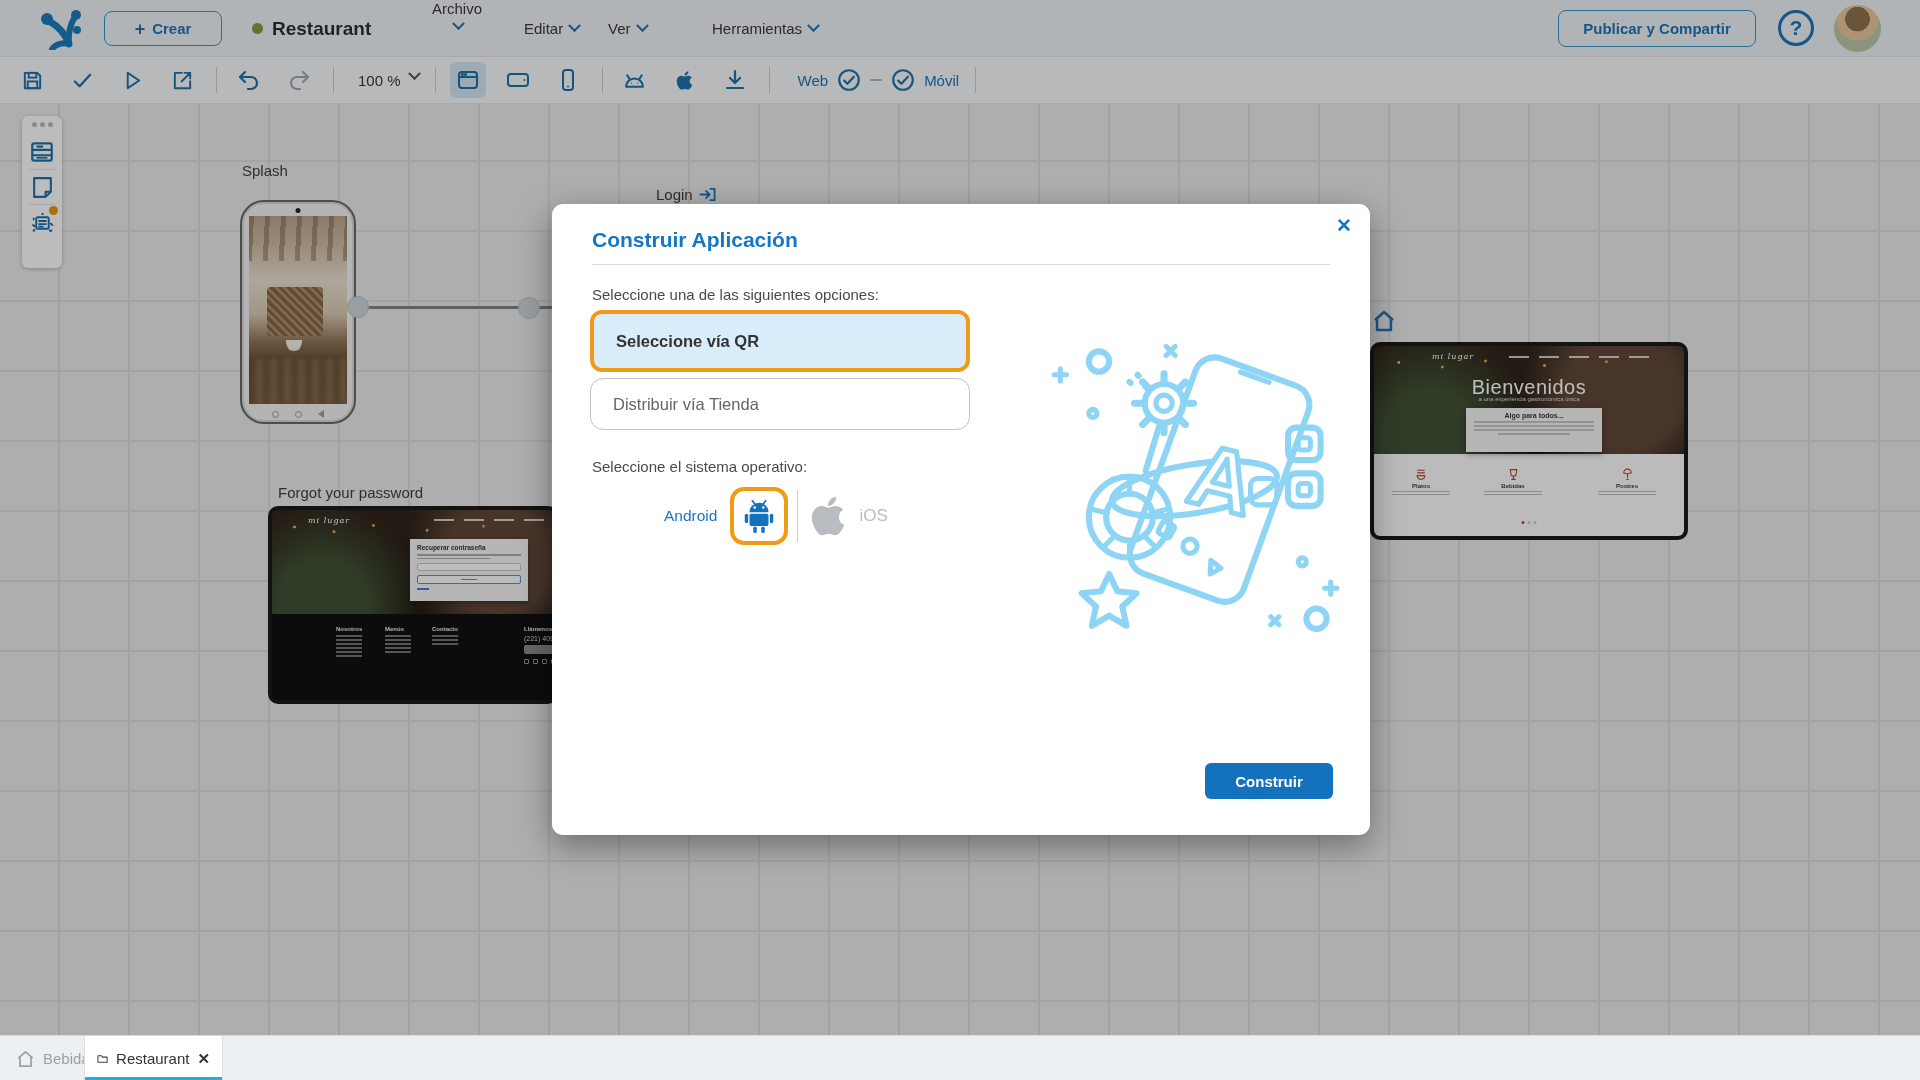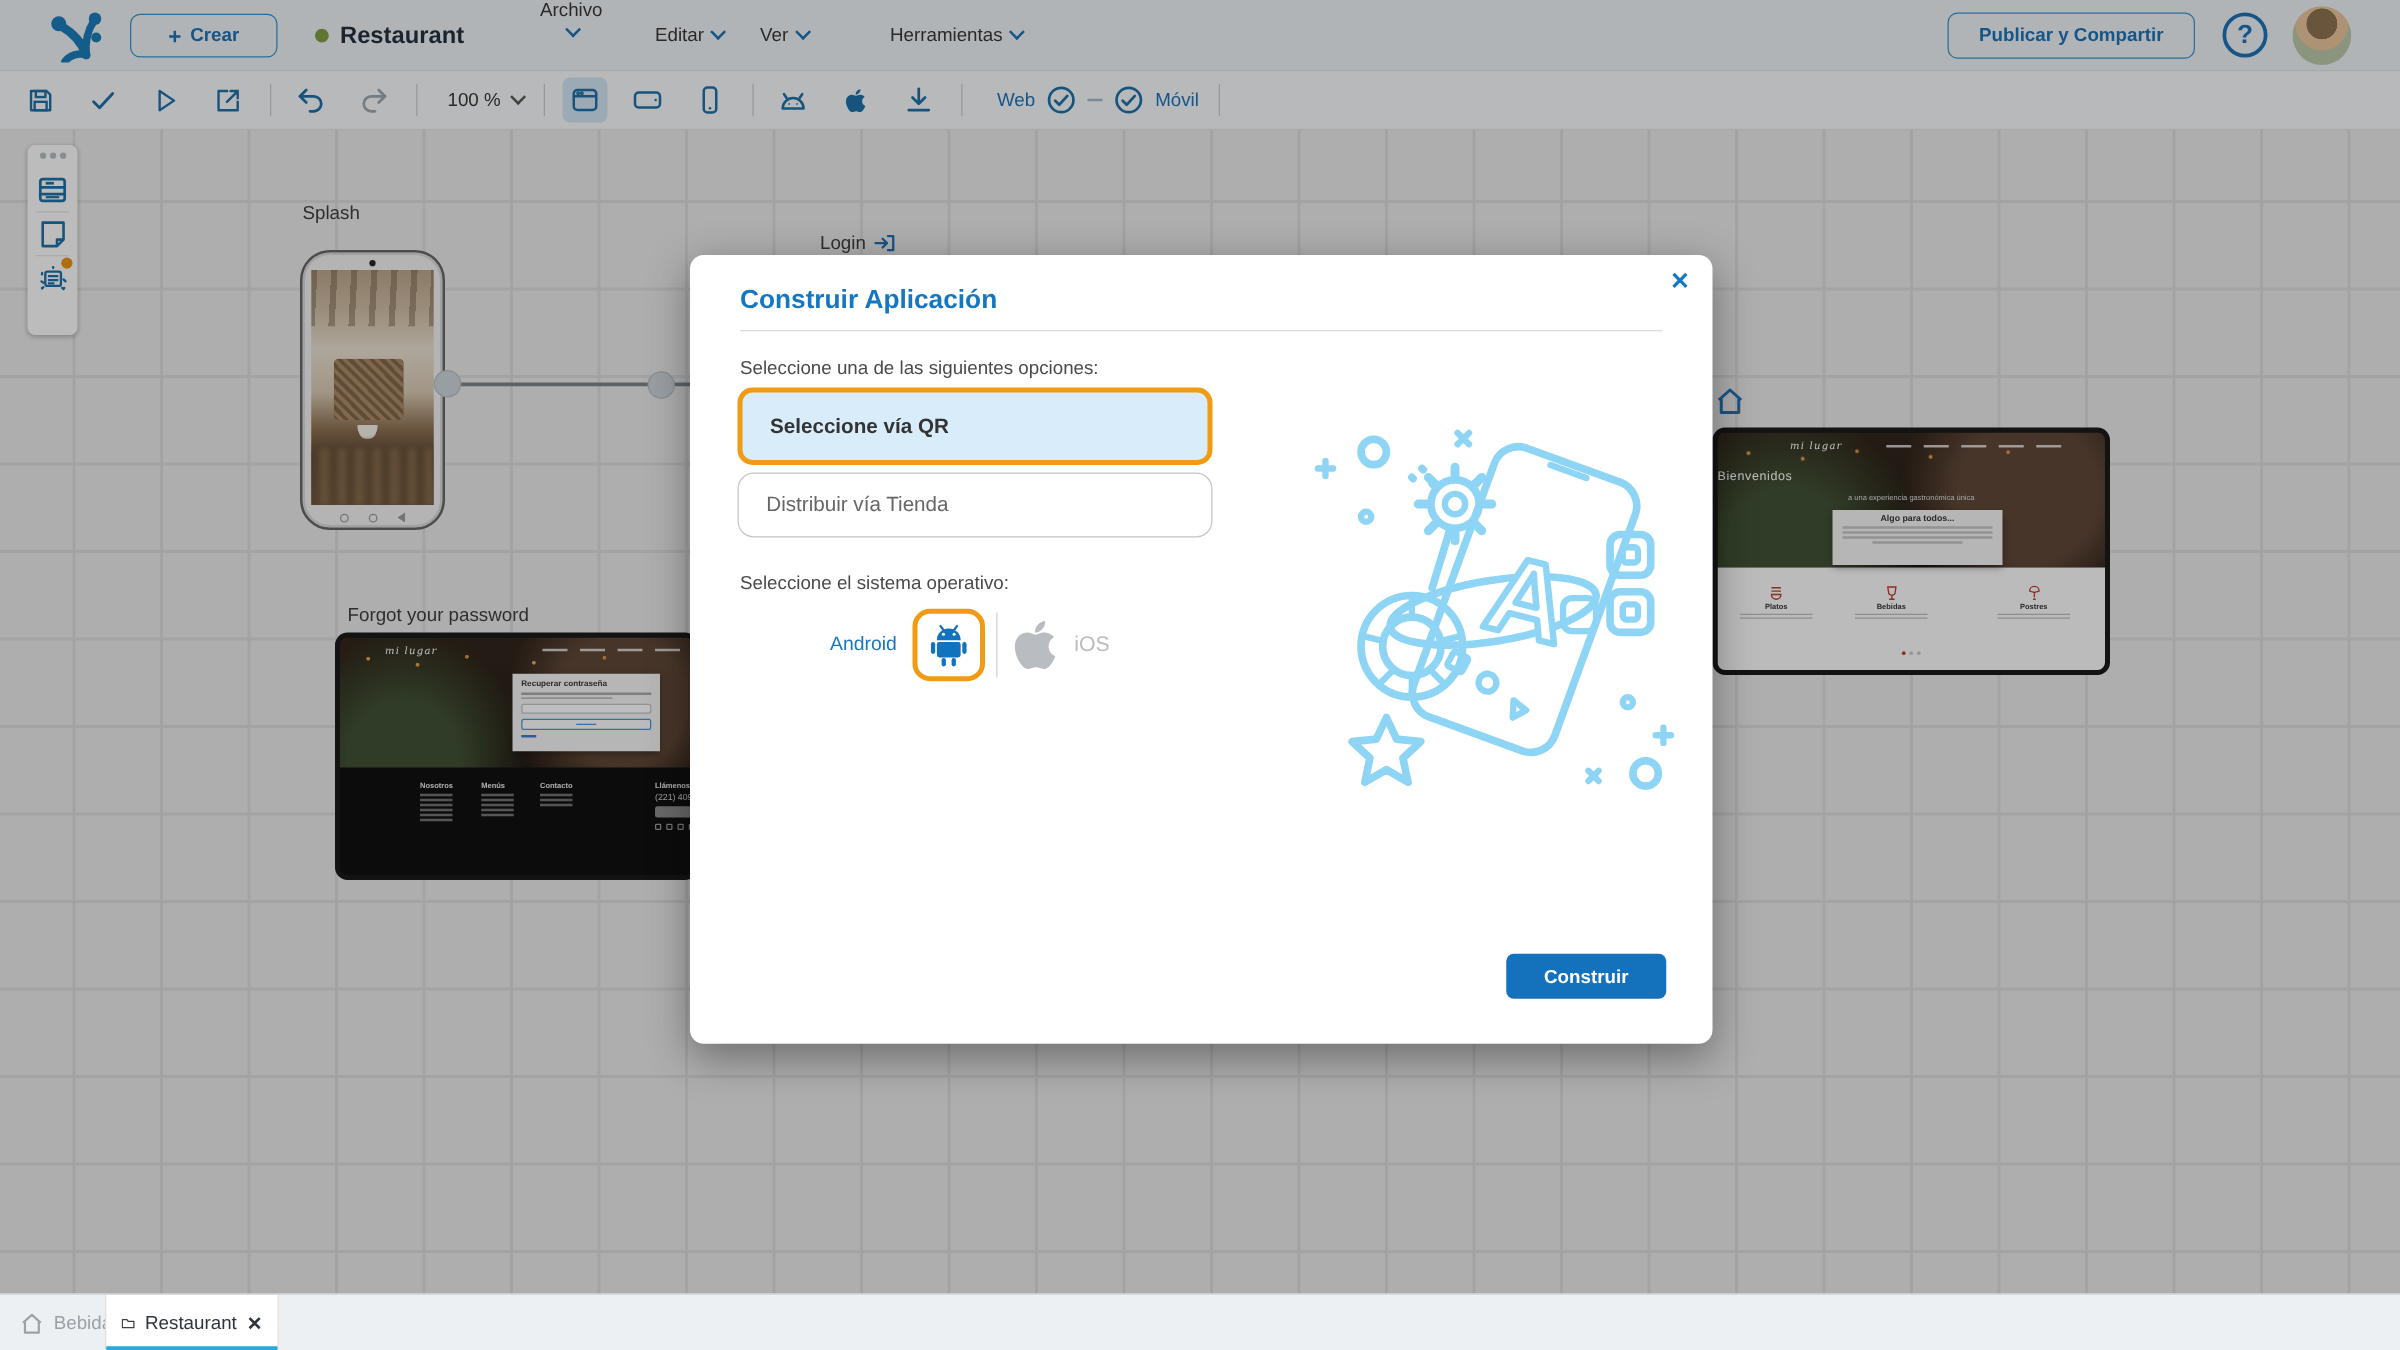--- a/index.html
+++ b/index.html
@@ -32,21 +32,21 @@
       linear-gradient(#dfe8d3,#aab9a0); cursor:pointer; }
 
   
   .toolbar { position:absolute; left:0; top:57px; width:1920px; height:47px;
     background:#f7f9fa; border-bottom:1px solid #e0e3e5; z-index:10;
     display:flex; align-items:center; }
   .tb-ic { width:36px; height:36px; margin-left:14px; display:flex; align-items:center;
     justify-content:center; border-radius:6px; cursor:pointer; flex:0 0 auto; }
   .tb-ic.active { background:#cfe4f3; }
   .tb-sep { width:1px; height:26px; background:#c8ccd0; margin-left:16px; flex:0 0 auto; }
-  .zoom-ctl { display:flex; align-items:center; gap:7px; margin-left:24px; font-size:15px;
+  .zoom-ctl { display:flex; gap:7px; margin-left:24px; font-size:15px;
     color:#333; cursor:pointer; flex:0 0 auto; }
   .zoom-ctl .chev { border-color:#555; }
   .wm { display:flex; align-items:center; gap:8px; margin-left:28px; font-size:15px;
     color:#1a6fb5; flex:0 0 auto; }
   .wm .dash { width:12px; height:2px; background:#9fb8cc; }
 
   
   .canvas { position:absolute; left:0; top:104px; width:1920px; height:931px;
     background-color:#eaeaea;
     background-image:linear-gradient(#dbdbdb 2px, transparent 2px),
@@ -110,21 +110,21 @@
       radial-gradient(circle 3px at 55% 70%, #e8a04c 0 40%, transparent 60%),
       radial-gradient(circle 3px at 75% 45%, #d89040 0 40%, transparent 60%); }
   .mock-logo { position:absolute; color:#fff; font-style:italic; font-size:8px;
     font-family:"DejaVu Serif", serif; letter-spacing:1px; }
   .mock-nav { position:absolute; display:flex; gap:10px; }
   .mock-nav i { width:20px; height:2px; background:rgba(255,255,255,.75); }
   .tinybars i { display:block; height:2px; background:#c4c4c4; margin:2px 0; }
   .mock-card { position:absolute; background:#f4f4f4; box-shadow:0 2px 6px rgba(0,0,0,.4); }
 
   
-  .bv-title { position:absolute; width:100%; text-align:left; color:#fff; font-size:10px; letter-spacing:.5px; }
+  .bv-title { position:absolute; width:100%; text-align:center; color:#fff; font-size:20px; letter-spacing:.5px; }
   .bv-sub { position:absolute; width:100%; text-align:center; color:#ddd; font-size:6px; }
   .mock-col { position:absolute; width:70px; text-align:center; }
   .mock-col .col-title { font-size:6px; font-weight:bold; color:#333; margin:2px 0 1px; }
   .mock-col .col-bars i { display:block; height:1.5px; background:#bdbdbd; margin:1.5px 6px; }
   .carousel-dots { position:absolute; display:flex; gap:3px; }
   .carousel-dots i { width:3px; height:3px; border-radius:50%; background:#c9c9c9; }
   .carousel-dots i.on { background:#c0392b; }
 
   
   .mock-footer { position:absolute; left:0; right:0; bottom:0; background:#0c0c0c; }

